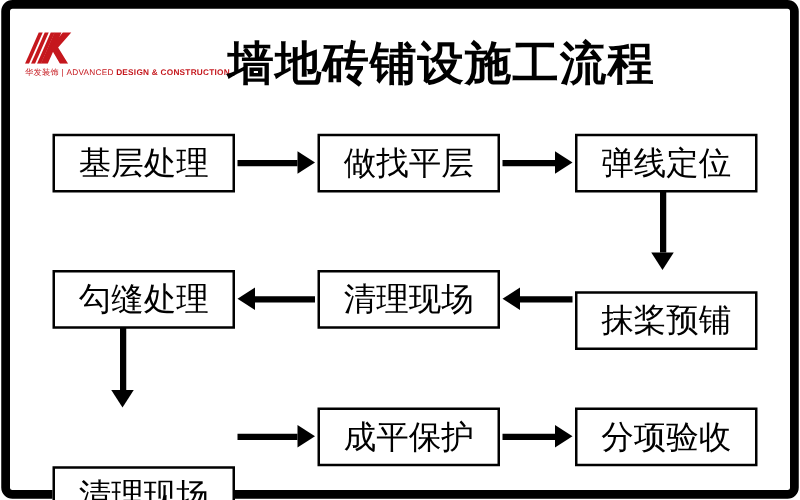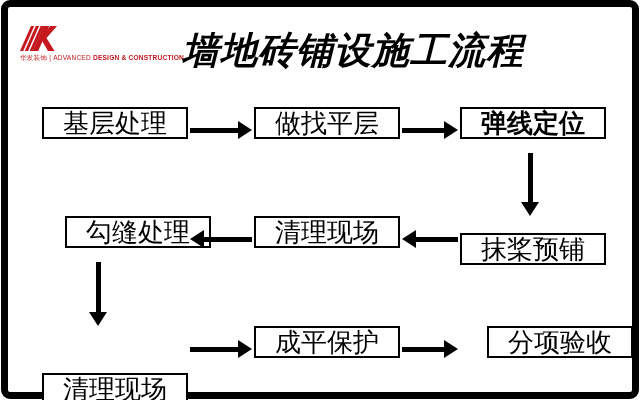--- a/index.html
+++ b/index.html
@@ -25,25 +25,25 @@
     color: #C5171D; line-height: 1;
   }
   .tagline {
     margin-top: 3px; font-size: 6.6px; letter-spacing: 0.2px;
     color: #C5171D; white-space: nowrap;
   }
   .tagline .bold { font-weight: 700; }
   .title {
     position: absolute; left: 182px; top: 26px;
     font-size: 37px; font-weight: 700; letter-spacing: 1px;
-    color: #000; white-space: nowrap; font-style: italic;
+    color: #000; white-space: nowrap;
   }
   
   .box {
-    position: absolute; width: 146px; height: 32px;
+    position: absolute; width: 146px; height: 47px;
     border: 2px solid #000; background: #fff;
     box-sizing: border-box;
     display: flex; align-items: center; justify-content: center;
     font-size: 26px; font-weight: 400; color: #000;
     white-space: nowrap;
   }
   
   .hline { position: absolute; height: 5px; background: #000; }
   .vline { position: absolute; width: 5px; background: #000; }
   .head-right {
@@ -79,29 +79,29 @@
       </g>
     </svg>
   </div>
   <div class="tagline"><span>华发装饰 | ADVANCED </span><span class="bold">DESIGN &amp; CONSTRUCTION</span></div>
 </div>
 
 <div class="title">墙地砖铺设施工流程</div>
 
 <div class="box" style="left:42px;  top:107px;">基层处理</div>
 <div class="box" style="left:254px; top:107px;">做找平层</div>
-<div class="box" style="left:460px; top:107px;font-weight:bold;">弹线定位</div>
+<div class="box" style="left:460px; top:107px;">弹线定位</div>
 
-<div class="box" style="left:42px;  top:216px;margin-left:23px;">勾缝处理</div>
+<div class="box" style="left:42px;  top:216px;">勾缝处理</div>
 <div class="box" style="left:254px; top:216px;">清理现场</div>
 <div class="box" style="left:460px; top:233px;">抹桨预铺</div>
 
 <div class="box" style="left:42px;  top:326px;margin-top:47px;">清理现场</div>
 <div class="box" style="left:254px; top:326px;">成平保护</div>
-<div class="box" style="left:460px; top:326px;margin-left:27px;">分项验收</div>
+<div class="box" style="left:460px; top:326px;">分项验收</div>
 
 <div>
   <div class="hline" style="left:190px; top:128px; width:48px;"></div>
   <div class="head-right" style="left:238px; top:121px;"></div>
 </div>
 <div>
   <div class="hline" style="left:402px; top:128px; width:42px;"></div>
   <div class="head-right" style="left:444px; top:121px;"></div>
 </div>
 

